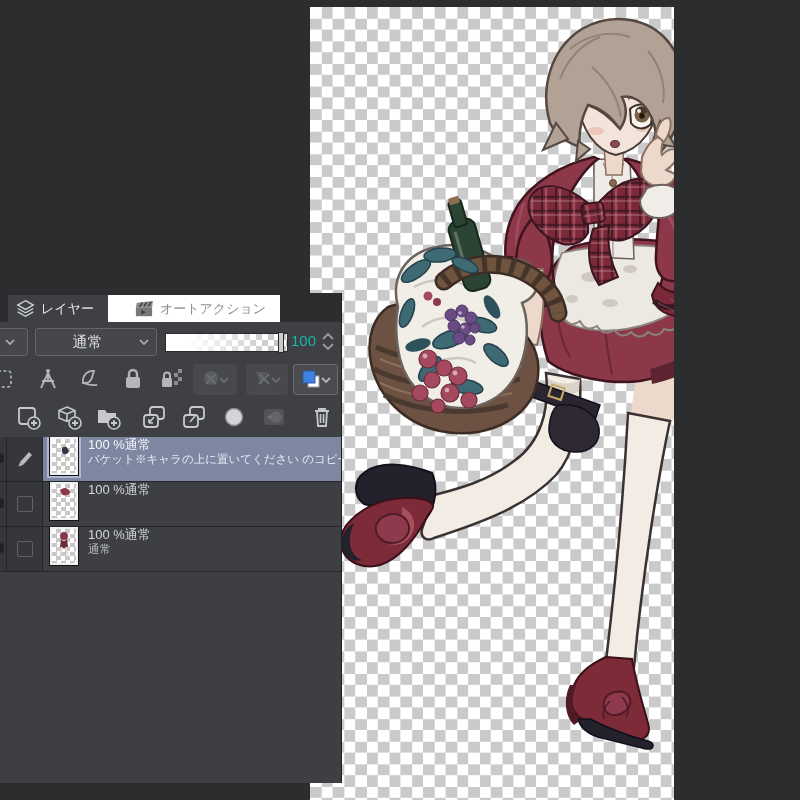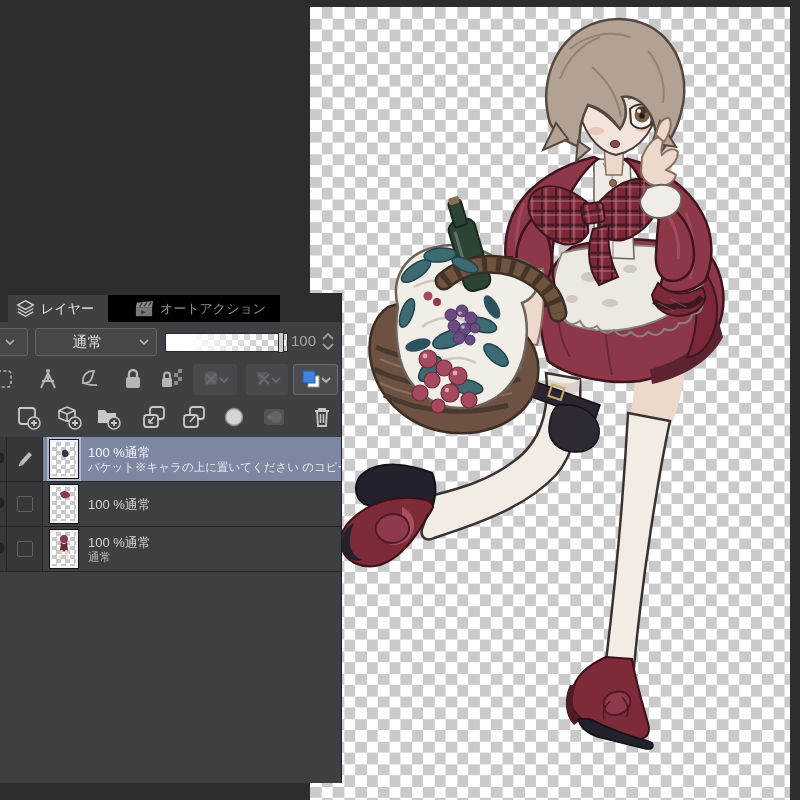--- a/index.html
+++ b/index.html
@@ -1,68 +1,68 @@
 <!DOCTYPE html>
 <html><head>
 <meta charset="utf-8">
 <style>
   html,body{margin:0;padding:0;background:#2b2d2e;}
   *{box-sizing:border-box;}
-  .stage{position:relative;width:800px;height:800px;overflow:hidden;
+  .stage{position:relative;width:674px;height:800px;overflow:hidden;
          font-family:"Liberation Sans",sans-serif;background:#2b2d2e;}
 
   
   .canvas{position:absolute;left:310px;top:7px;width:480px;height:793px;
     background:conic-gradient(#cacaca 25%,#ffffff 0 50%,#cacaca 0 75%,#ffffff 0);
     background-size:22.6px 22.6px;}
   .art{position:absolute;left:0;top:0;width:480px;height:793px;display:block;}
 
   
   .panel{position:absolute;left:0;top:293px;width:342px;height:490px;
     background:#3e4043;border-right:1px solid #1e1f21;display:flex;flex-direction:column;}
   .tabbar{height:29px;background:#2c2d2f;display:flex;align-items:flex-end;flex:0 0 29px;}
   .tab{height:27px;display:flex;align-items:center;gap:6px;padding:0 14px 0 8px;
        font-size:13px;color:#e6e7e9;}
   .tab.active{background:#3e4043;margin-left:8px;}
-  .tab.inactive{background:#000000;color:#8b8d90;padding-left:26px;}
+  .tab.inactive{background:#ffffff;color:#8b8d90;padding-left:26px;}
   .tab svg{display:block;}
 
   .toolbar{position:relative;height:115px;flex:0 0 115px;background:#3e4043;}
   .blendrow{position:absolute;left:0;top:6px;width:342px;height:28px;}
   .combo{position:absolute;height:28px;background:#45474b;border:1px solid #63656a;
          border-radius:3px;display:flex;align-items:center;}
   .combo-partial{left:-14px;width:42px;top:0;justify-content:flex-end;padding-right:5px;}
   .combo-blend{left:35px;width:122px;top:0;}
   .combo-blend .lbl{flex:1;text-align:center;color:#dcdee1;font-size:15px;}
   .chev{width:10px;height:6px;margin-right:7px;flex:0 0 auto;}
   .opacity-slider{position:absolute;left:165px;top:5px;width:123px;height:19px;
     background:linear-gradient(to right,rgba(255,255,255,1) 18%,rgba(255,255,255,0) 100%),
       conic-gradient(#bfbfbf 25%,#ffffff 0 50%,#bfbfbf 0 75%,#ffffff 0);
     background-size:100% 100%,12px 12px;border:1px solid #2a2b2d;}
   .opacity-handle{position:absolute;right:3px;top:-2px;width:6px;height:21px;
     background:#c9cbce;border:1px solid #2a2b2d;}
-  .opacity-val{position:absolute;left:291px;top:4px;width:28px;color:#a3a3a3;font-size:15px;}
+  .opacity-val{position:absolute;left:291px;top:4px;width:28px;color:#14b8a6;font-size:15px;}
   .spinner{position:absolute;left:320px;top:3px;}
 
   .lockrow,.cmdrow{position:absolute;left:0;width:342px;display:flex;align-items:center;}
   .lockrow{top:40px;height:34px;}
   .cmdrow{top:78px;height:33px;}
   .ic{position:absolute;top:50%;transform:translateY(-50%);}
   .graybtn{position:absolute;top:2px;height:31px;background:#47494d;border-radius:3px;
            display:flex;align-items:center;justify-content:center;gap:2px;}
   .colorbtn{position:absolute;top:2px;height:31px;background:#4a4c50;border:1px solid #6a6c70;
             border-radius:3px;display:flex;align-items:center;justify-content:center;}
 
   .layerlist{flex:1;display:flex;flex-direction:column;background:#3d3f42;overflow:hidden;}
   .lrow{height:45px;flex:0 0 45px;display:flex;border-bottom:1px solid #232527;background:#3d3f42;}
   .lrow .eyecol{width:7px;flex:0 0 7px;background:#35373a;border-right:1px solid #232527;position:relative;}
   .eyedot{position:absolute;left:0;top:16px;width:4px;height:10px;background:#212225;border-radius:0 4px 4px 0;}
   .lrow .toolcol{width:36px;flex:0 0 36px;background:#35373a;border-right:1px solid #232527;
                  display:flex;align-items:center;justify-content:center;}
-  .lrow .content{flex:1;display:flex;align-items:center;overflow:hidden;}
+  .lrow .content{flex:1;display:flex;overflow:hidden;}
   .lrow.selected .content{background:#7d87a2;}
   .thumb{width:28px;height:38px;margin-left:7px;border:2px solid #f2f2f2;outline:1px solid #141414;
     background:conic-gradient(#c8c8c8 25%,#ffffff 0 50%,#c8c8c8 0 75%,#ffffff 0);
     background-size:9px 9px;flex:0 0 auto;position:relative;}
   .lrow.selected .thumb{box-shadow:0 0 0 3px #aeb8d2;}
   .thumb svg{position:absolute;left:0;top:0;}
   .meta{margin-left:10px;min-width:0;}
   .meta .l1{font-size:13px;color:#d4d6d9;line-height:15px;white-space:nowrap;}
   .meta .l2{font-size:11.5px;color:#bcbec1;line-height:14px;white-space:nowrap;overflow:hidden;}
   .lrow.selected .l1{color:#f4f6f9;}

